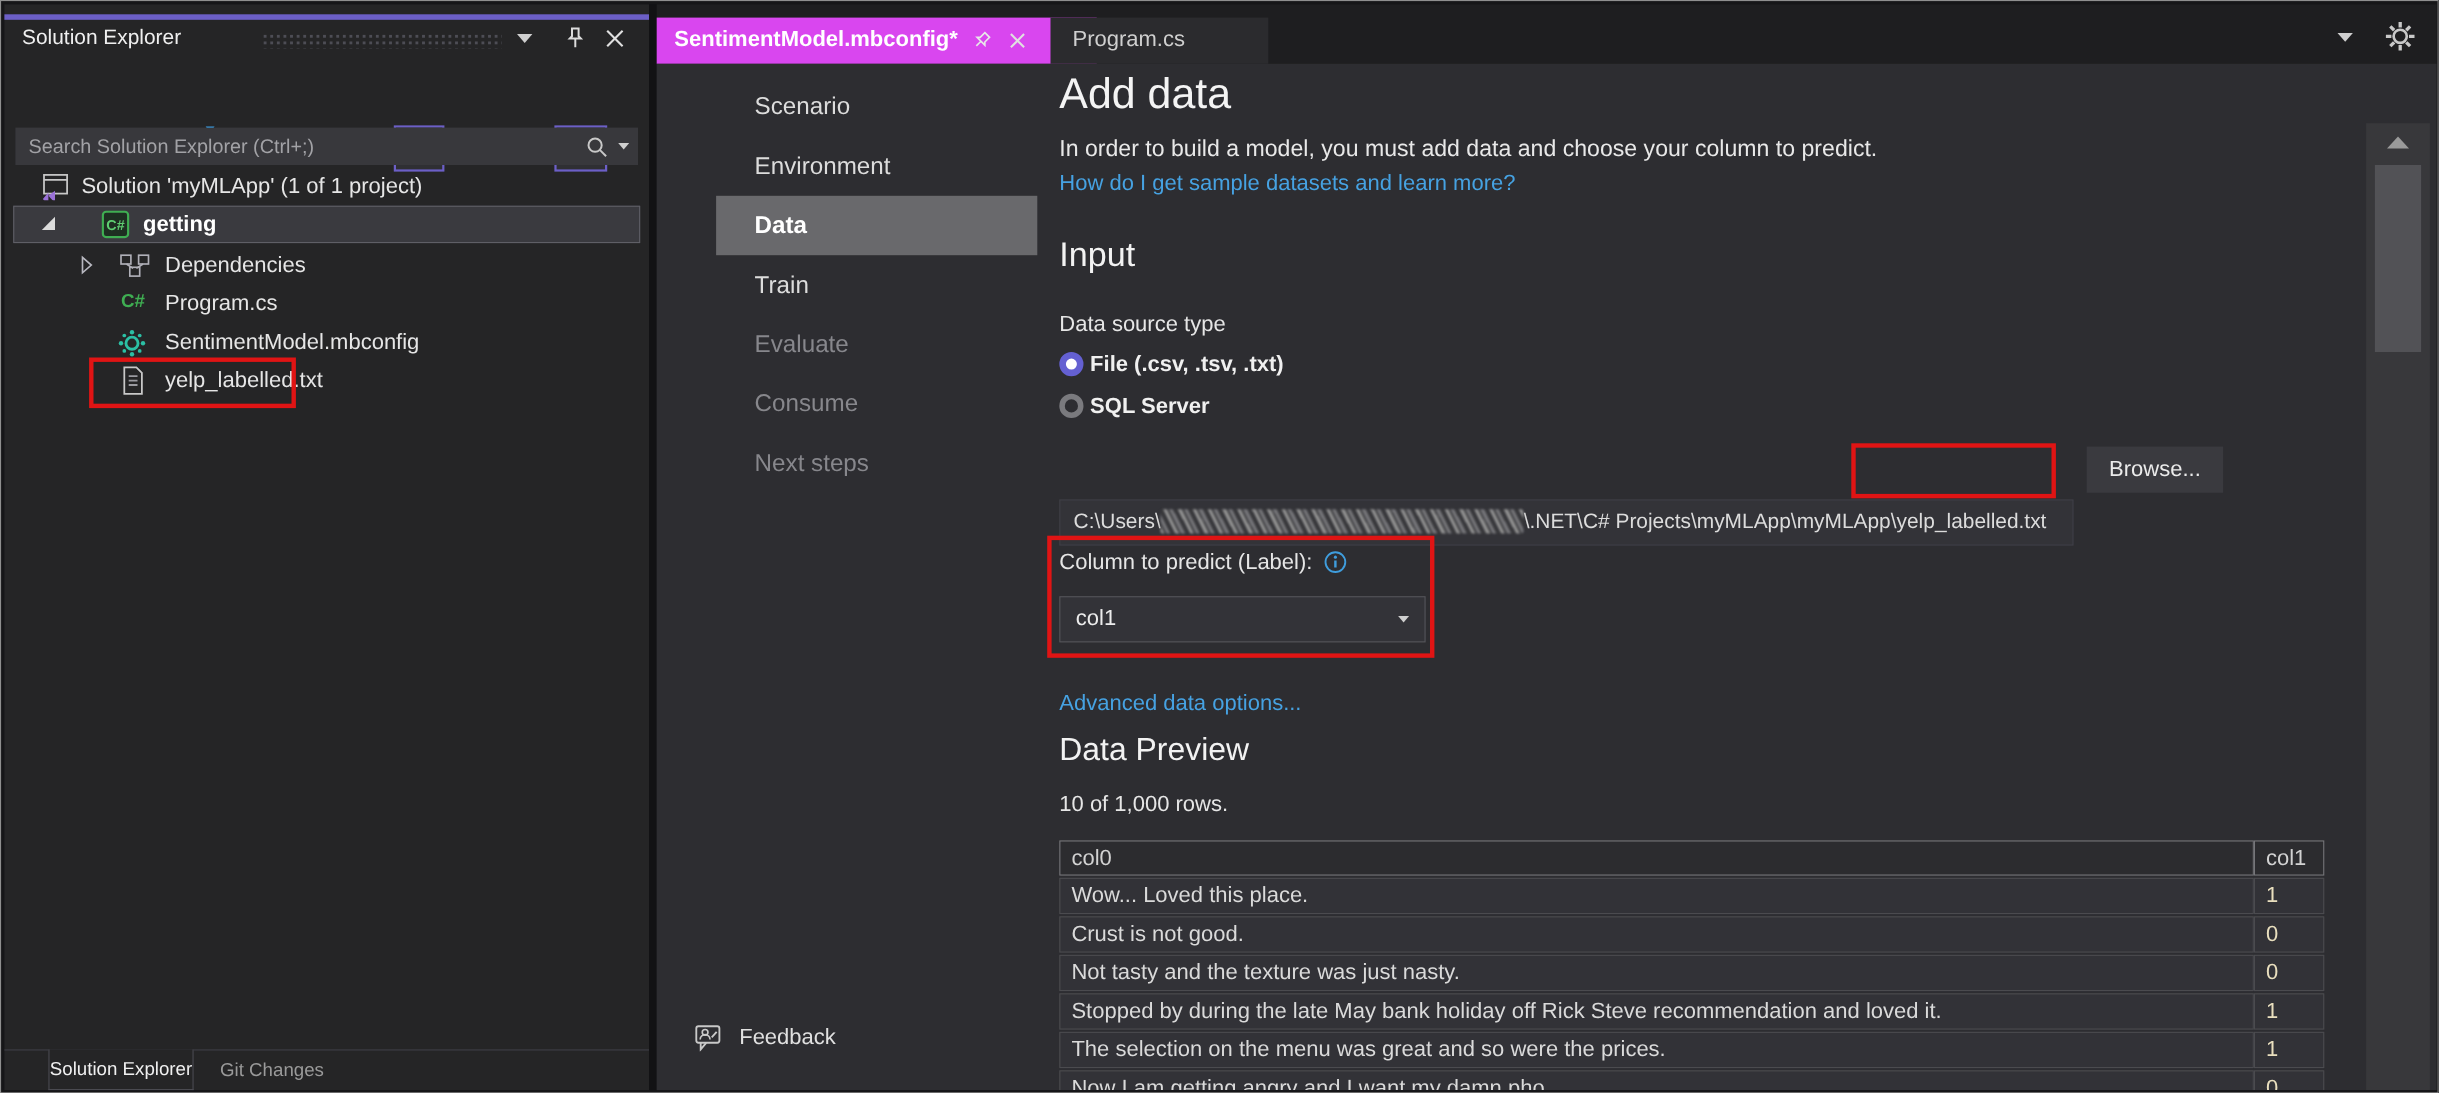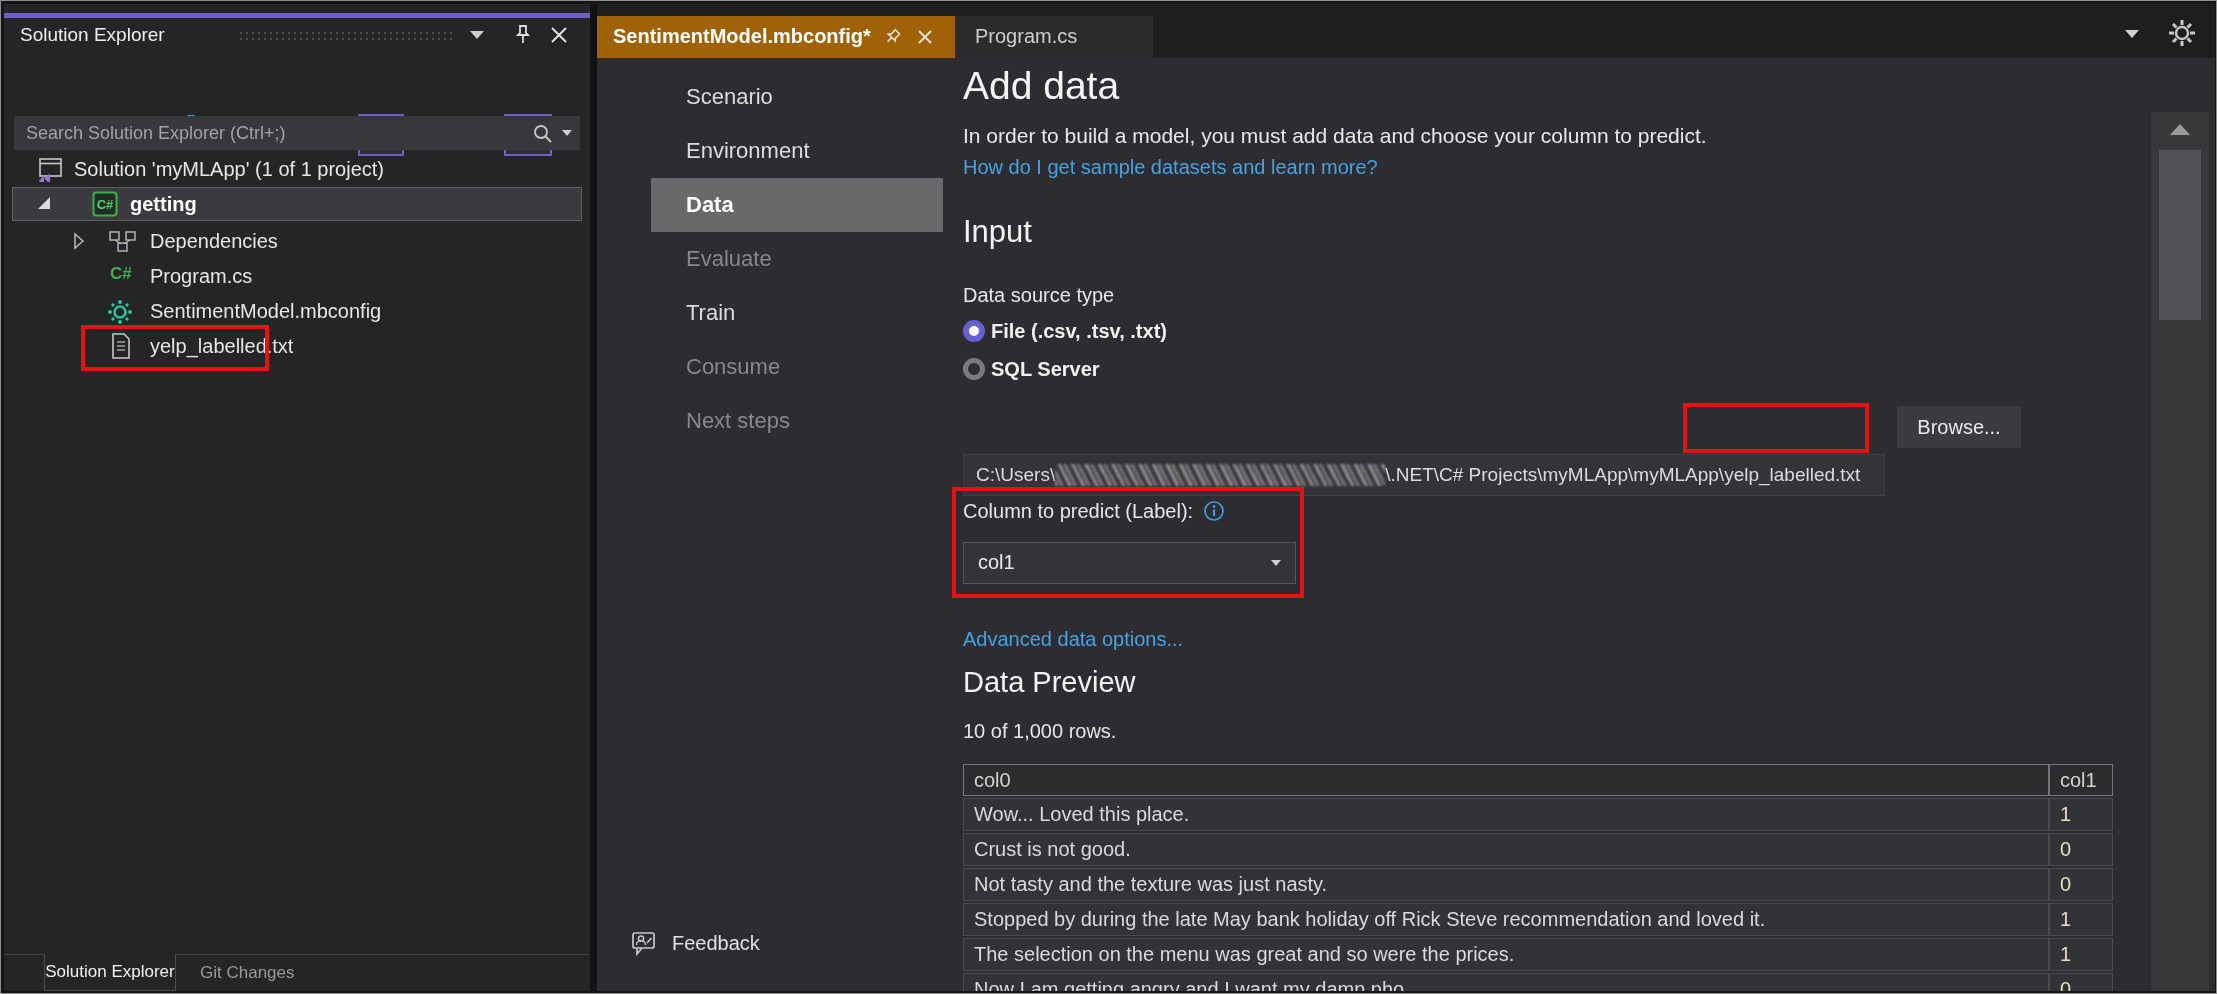--- a/index.html
+++ b/index.html
@@ -43,21 +43,21 @@
                        display:flex; align-items:center; justify-content:center; }
   .bottom-tab { position:absolute; left:196px; top:950px; height:37px; color:#9a9a9a; font-size:17px;
                 display:flex; align-items:center; }
 
   
   #v-divider { position:absolute; left:589px; top:3px; width:7px; height:987px; background:#121214; }
 
   
   #editor { position:absolute; left:596px; top:3px; width:1618px; height:987px; background:#1e1e20; }
   .tab { position:absolute; top:12px; height:42px; }
-  .tab.active { left:0; width:400px; background:#a16207; }
+  .tab.active { left:0; width:400px; background:#d946ef; }
   .tab.inactive { left:358px; width:198px; background:#2b2b2e; }
   .tab-label { position:absolute; left:16px; top:9px; font-size:20px; color:#ffffff; font-weight:600; white-space:nowrap; }
   .tab.inactive .tab-label { color:#cfcfcf; font-weight:400; left:20px; }
 
   #doc { position:absolute; left:0; top:54px; width:1618px; height:933px; background:#2d2d31; overflow:hidden; }
 
   .steps { position:absolute; left:0; top:12px; width:360px; }
   .step { position:relative; height:54px; line-height:54px; padding-left:89px; font-size:22px; color:#dcdcdc; }
   .step.disabled { color:#87878c; }
   .step.active { font-weight:bold; color:#ffffff; }
@@ -317,22 +317,22 @@
           <line x1="9.5" y1="20.5" x2="6" y2="24"></line>
       </g>
     </svg>
 
     <div id="doc">
 
       <div class="steps">
         <div class="step"><span>Scenario</span></div>
         <div class="step"><span>Environment</span></div>
         <div class="step active"><div class="step-bar"></div><span>Data</span></div>
+        <div class="step"><span>Train</span></div>
         <div class="step disabled"><span>Evaluate</span></div>
-        <div class="step"><span>Train</span></div>
         <div class="step disabled"><span>Consume</span></div>
         <div class="step disabled"><span>Next steps</span></div>
       </div>
 
       <div class="feedback">
         <svg width="28" height="26">
           <rect x="2" y="3" width="21" height="15" rx="2" class="ic-stroke" style="stroke-width:1.7"></rect>
           <path d="M6 18 v6 l5 -6" class="ic-stroke" style="stroke-width:1.7"></path>
           <circle cx="10" cy="8.5" r="2.6" class="ic-stroke" style="stroke-width:1.5"></circle>
           <path d="M5.5 15 a4.5 4.5 0 0 1 9 0" class="ic-stroke" style="stroke-width:1.5"></path>

